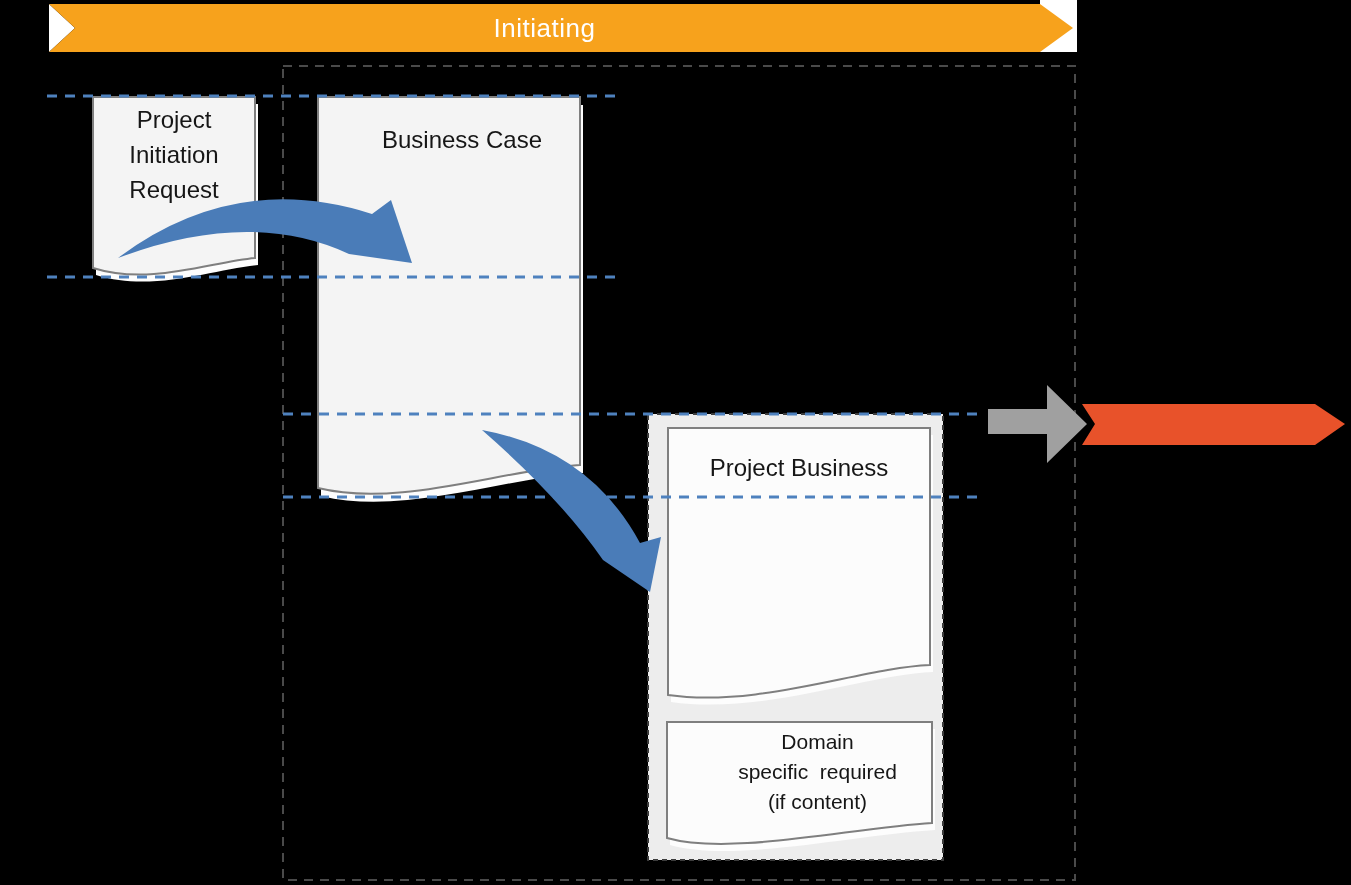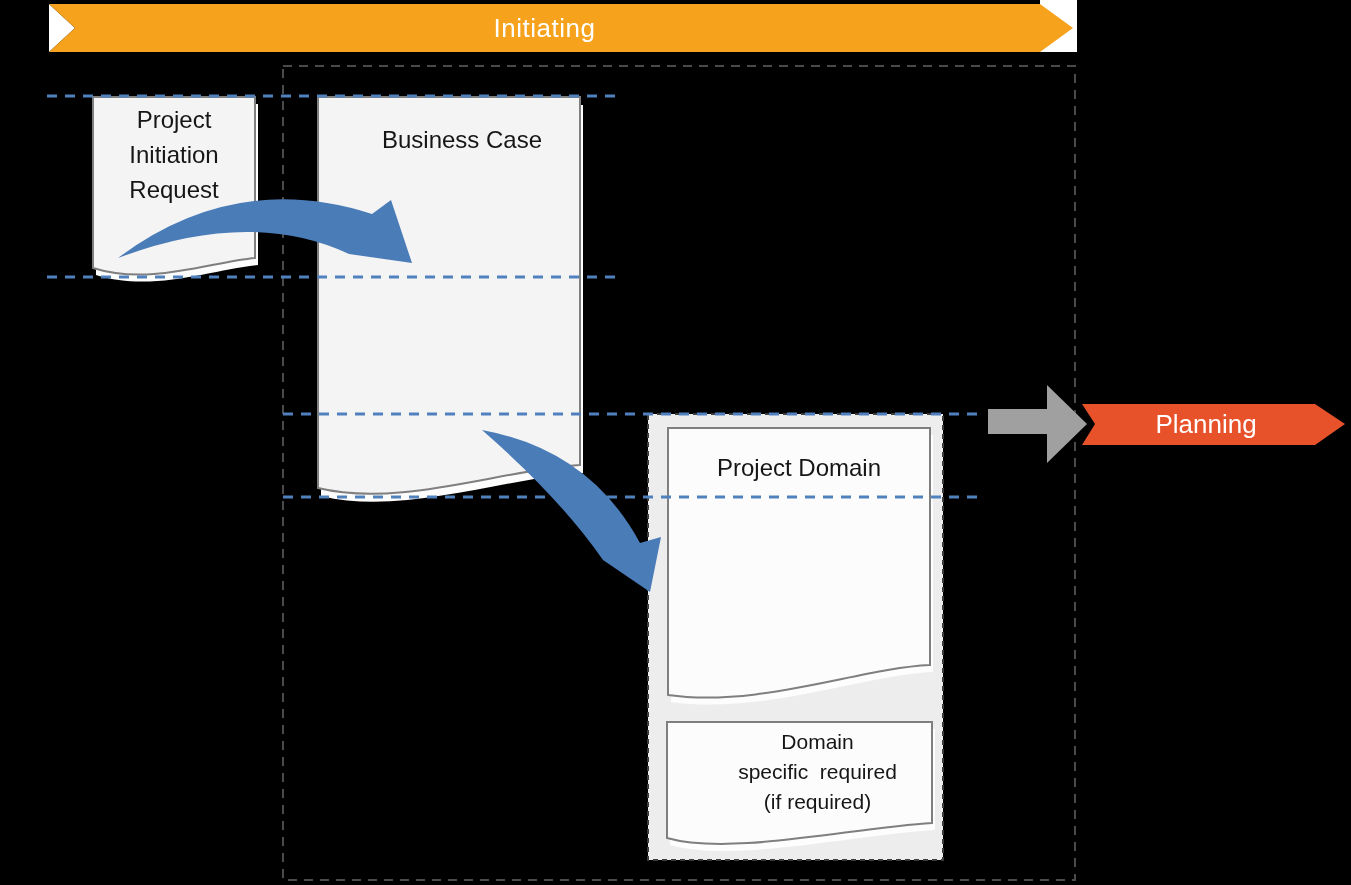--- a/index.html
+++ b/index.html
@@ -105,23 +105,22 @@
   <div class="txt banner-label">Initiating</div>
 
   <div class="txt pir-text">
     <div class="line">Project</div>
     <div class="line">Initiation</div>
     <div class="line">Request</div>
   </div>
 
   <div class="txt bc-title">Business Case</div>
 
-  <div class="txt pc-title">Project Domain</div>
+  <div class="txt pc-title">Project Business</div>
 
   <div class="txt domain-text">
     <div class="line">Domain</div>
     <div class="line">specific  required</div>
-    <div class="line">(if required)</div>
+    <div class="line">(if content)</div>
   </div>
 
-  <div class="txt planning-label">Planning</div>
 
 </div>
 
 </body></html>

